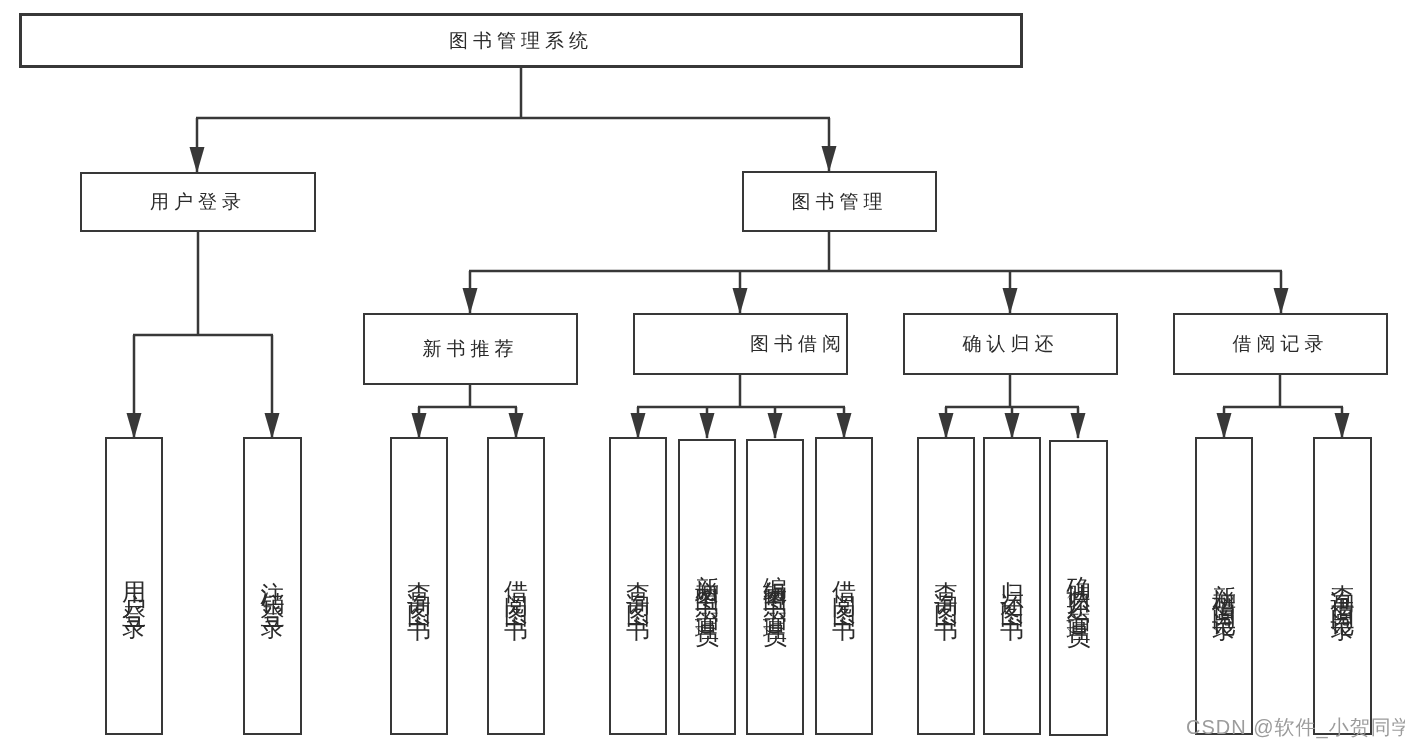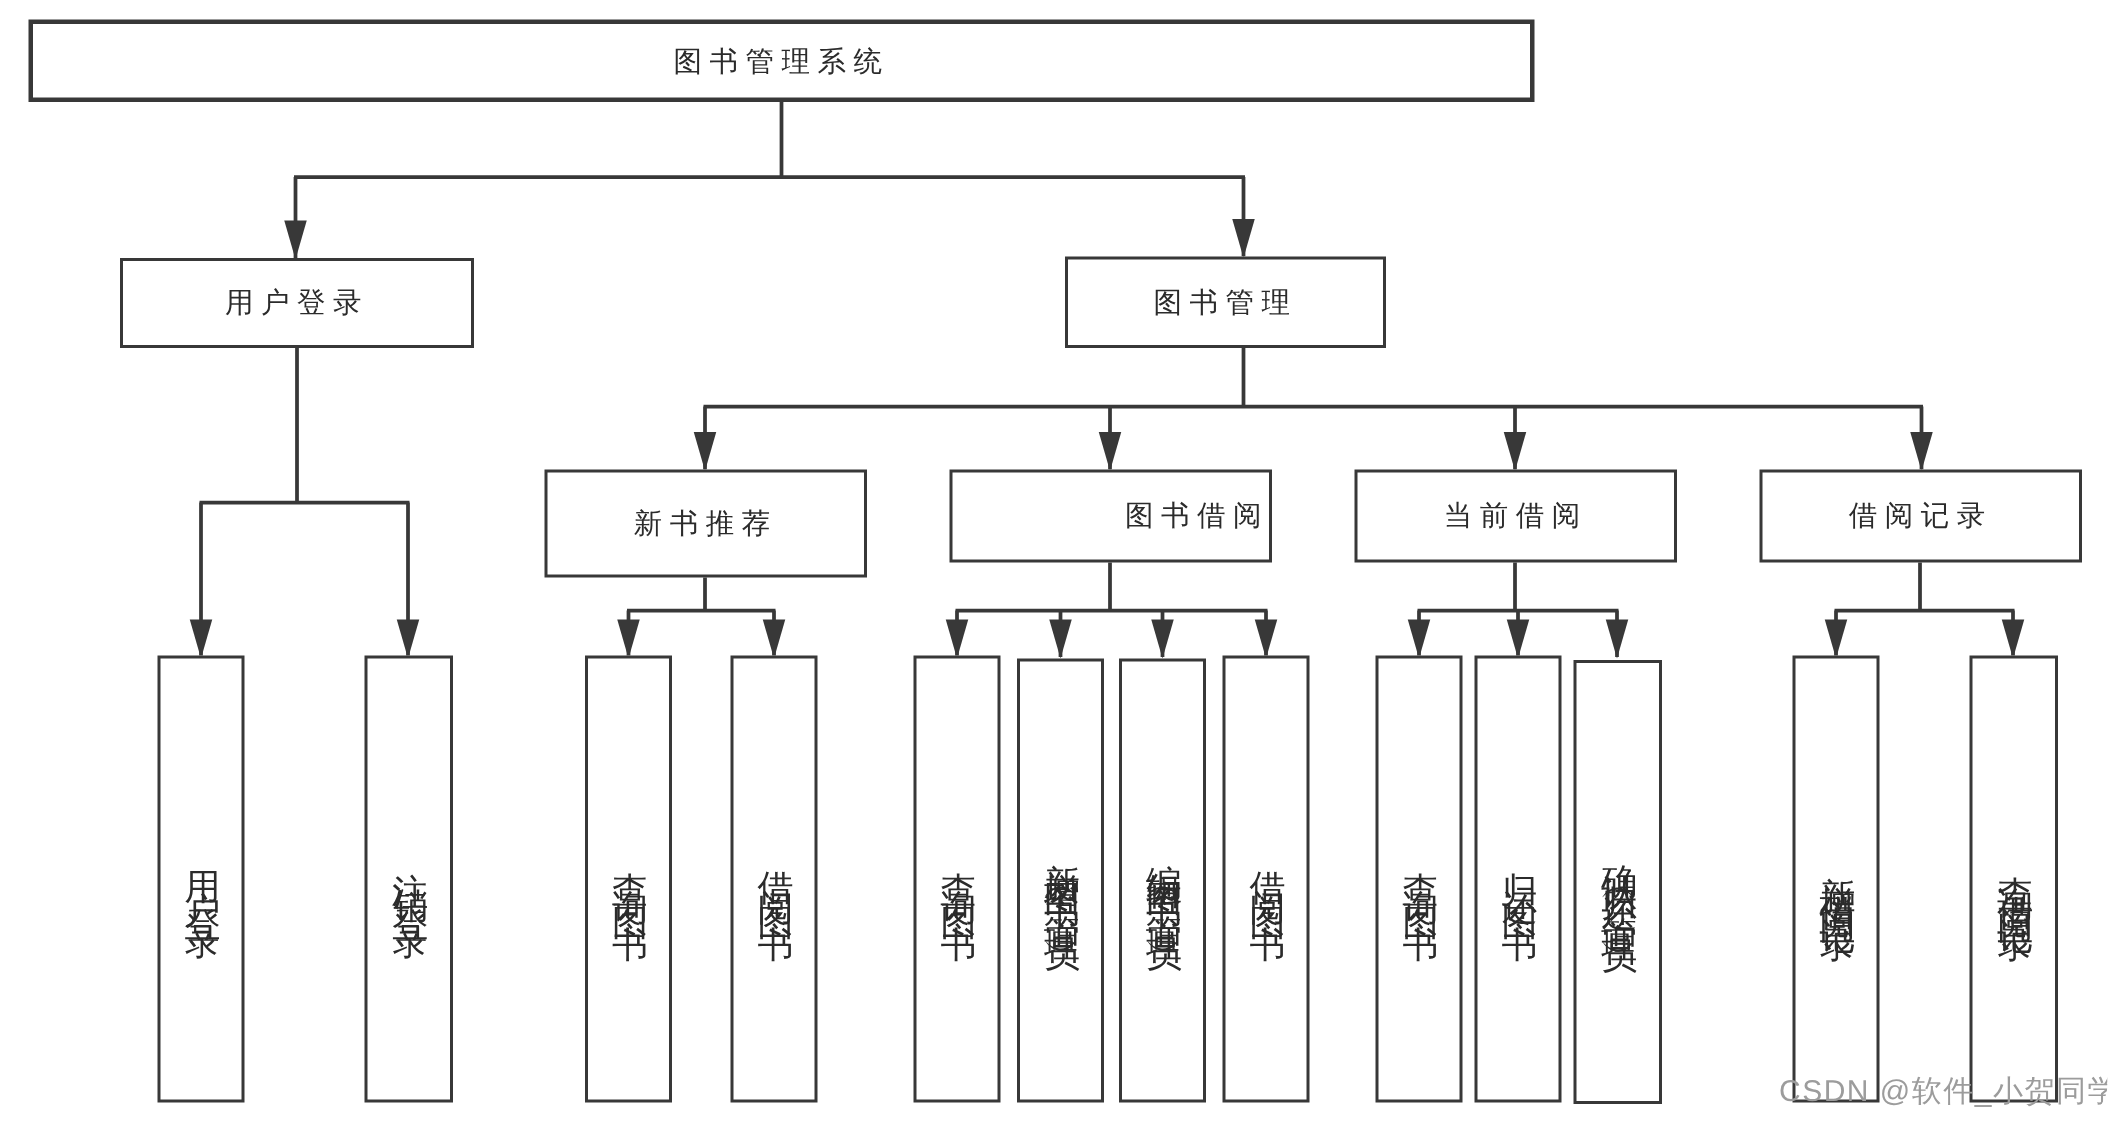--- a/index.html
+++ b/index.html
@@ -93,32 +93,32 @@
     </g>
   </svg>
 
   <div class="box root-box" style="left:19px; top:13px; width:1004px; height:55px;">
     <span class="hlabel">图书管理系统</span>
   </div>
 
   <div class="box" style="left:80px; top:172px; width:236px; height:60px;">
     <span class="hlabel">用户登录</span>
   </div>
-  <div class="box" style="left:710px; top:171px; width:214px; height:61px;">
+  <div class="box" style="left:742px; top:171px; width:195px; height:61px;">
     <span class="hlabel">图书管理</span>
   </div>
 
   <div class="box" style="left:363px; top:313px; width:215px; height:72px;">
     <span class="hlabel">新书推荐</span>
   </div>
   <div class="box" style="left:633px; top:313px; width:215px; height:62px;justify-content:flex-end;">
     <span class="hlabel">图书借阅</span>
   </div>
   <div class="box" style="left:903px; top:313px; width:215px; height:62px;">
-    <span class="hlabel">当前借阅</span>
+    <span class="hlabel">确认归还</span>
   </div>
   <div class="box" style="left:1173px; top:313px; width:215px; height:62px;text-align:right;">
     <span class="hlabel">借阅记录</span>
   </div>
 
   <div class="box" style="left:105px; top:437px; width:58px; height:298px;">
     <span class="vtext" style="letter-spacing: 12px;">用户登录</span>
   </div>
   <div class="box" style="left:243px; top:437px; width:59px; height:298px;">
     <span class="vtext" style="letter-spacing: 12px;">注销登录</span>

